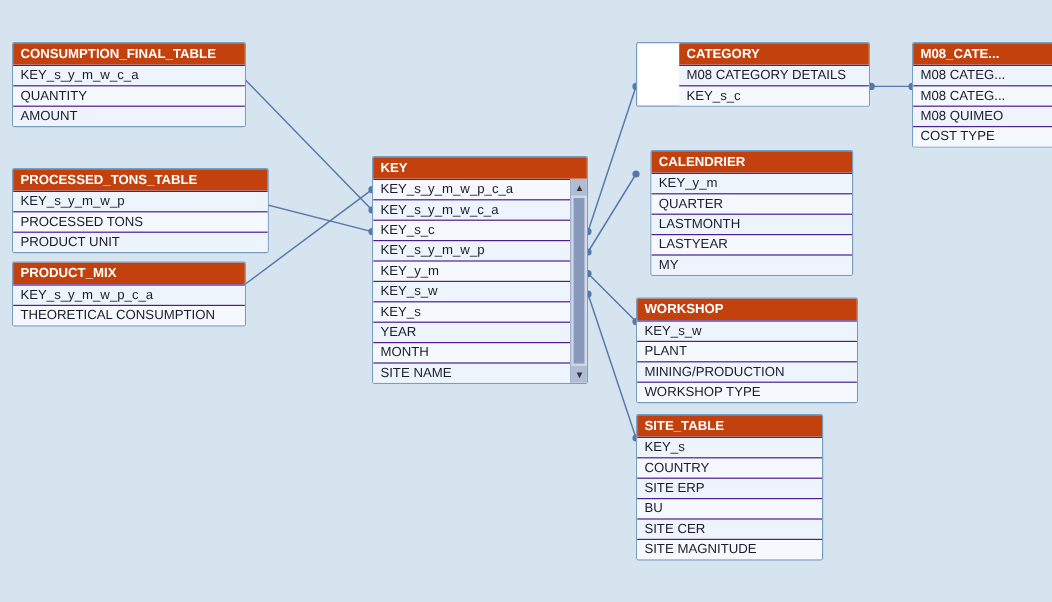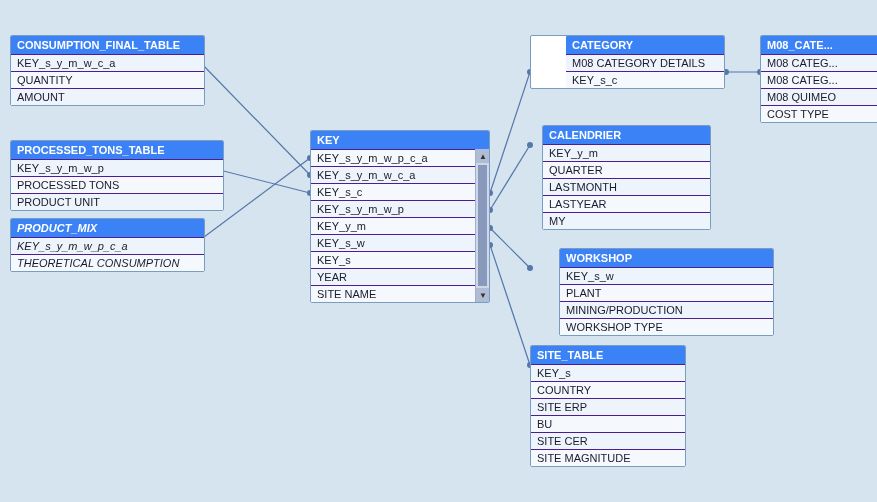--- a/index.html
+++ b/index.html
@@ -31,21 +31,21 @@
     .table-box {
       position: absolute;
       background: #fff;
       border: 1px solid #7a9cc0;
       border-radius: 2px;
       z-index: 1;
       min-width: 120px;
     }
 
     .table-header {
-      background: #3b82f6;
+      background: #c2410c;
       color: #fff;
       font-weight: bold;
       font-size: 11px;
       padding: 3px 6px;
       border-radius: 1px 1px 0 0;
       white-space: nowrap;
     }
 
     .table-field {
       padding: 2px 6px;
@@ -148,38 +148,39 @@
     <div class="table-field">AMOUNT</div>
   </div>
 
   <div class="table-box" style="left:10px; top:140px; width:214px;">
     <div class="table-header">PROCESSED_TONS_TABLE</div>
     <div class="table-field">KEY_s_y_m_w_p</div>
     <div class="table-field">PROCESSED TONS</div>
     <div class="table-field">PRODUCT UNIT</div>
   </div>
 
-  <div class="table-box" style="left:10px; top:218px; width:195px;font-style:italic;">
+  <div class="table-box" style="left:10px; top:218px; width:195px;">
     <div class="table-header">PRODUCT_MIX</div>
     <div class="table-field">KEY_s_y_m_w_p_c_a</div>
     <div class="table-field">THEORETICAL CONSUMPTION</div>
   </div>
 
   <div class="table-box key-table" style="left:310px; top:130px; width:180px;">
     <div class="table-header">KEY</div>
     <div class="table-body" style="position:relative;">
       <div class="key-fields">
         <div class="table-field">KEY_s_y_m_w_p_c_a</div>
         <div class="table-field">KEY_s_y_m_w_c_a</div>
         <div class="table-field">KEY_s_c</div>
         <div class="table-field">KEY_s_y_m_w_p</div>
         <div class="table-field">KEY_y_m</div>
         <div class="table-field">KEY_s_w</div>
         <div class="table-field">KEY_s</div>
         <div class="table-field">YEAR</div>
+        <div class="table-field">MONTH</div>
         <div class="table-field">SITE NAME</div>
       </div>
       <div class="scroll-indicator">
         <div class="scroll-arrow">▲</div>
         <div class="scroll-thumb"></div>
         <div class="scroll-arrow">▼</div>
       </div>
     </div>
   </div>
 
@@ -191,21 +192,21 @@
 
   <div class="table-box" style="left:542px; top:125px; width:169px;">
     <div class="table-header">CALENDRIER</div>
     <div class="table-field">KEY_y_m</div>
     <div class="table-field">QUARTER</div>
     <div class="table-field">LASTMONTH</div>
     <div class="table-field">LASTYEAR</div>
     <div class="table-field">MY</div>
   </div>
 
-  <div class="table-box" style="left:530px; top:248px; width:215px;margin-left:29px;">
+  <div class="table-box" style="left:530px; top:248px; width:185px;">
     <div class="table-header">WORKSHOP</div>
     <div class="table-field">KEY_s_w</div>
     <div class="table-field">PLANT</div>
     <div class="table-field">MINING/PRODUCTION</div>
     <div class="table-field">WORKSHOP TYPE</div>
   </div>
 
   <div class="table-box" style="left:530px; top:345px; width:156px;">
     <div class="table-header">SITE_TABLE</div>
     <div class="table-field">KEY_s</div>

